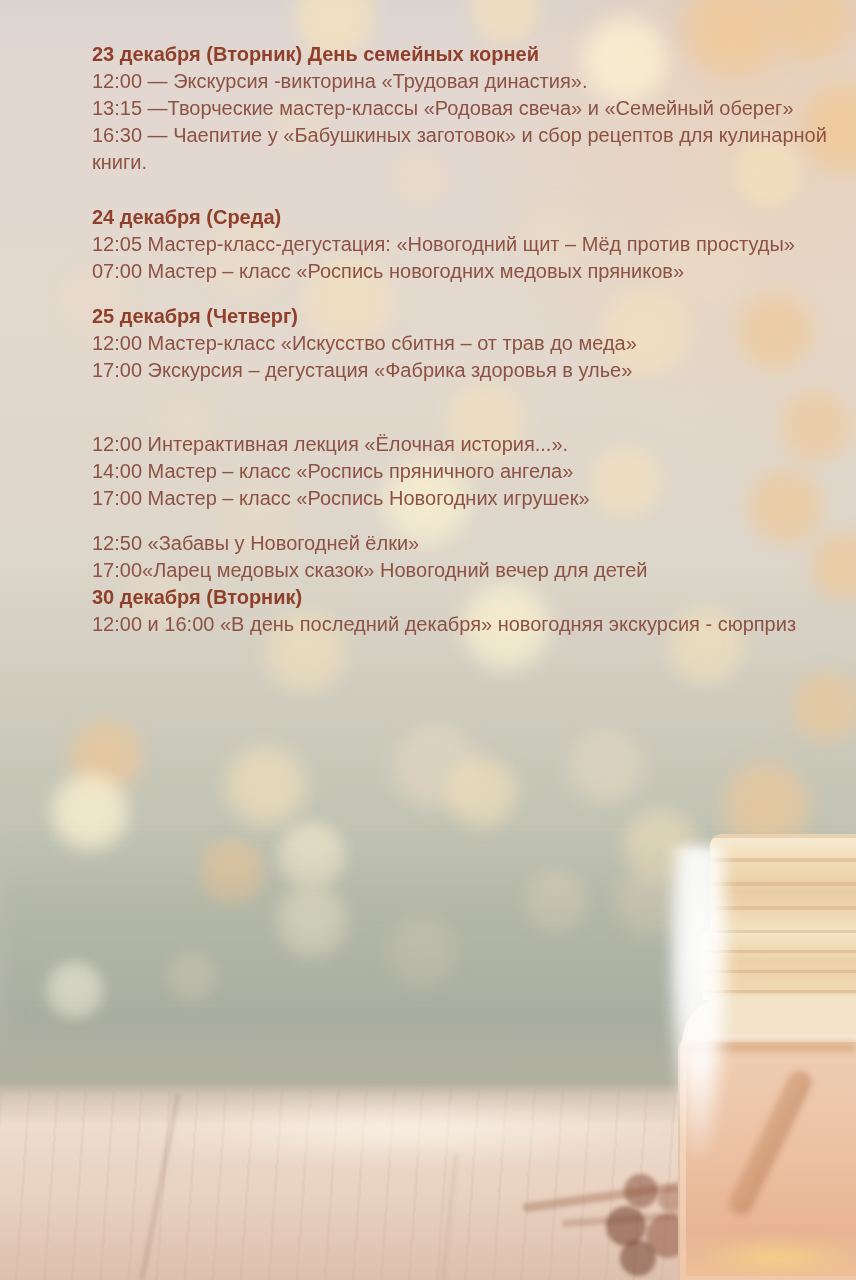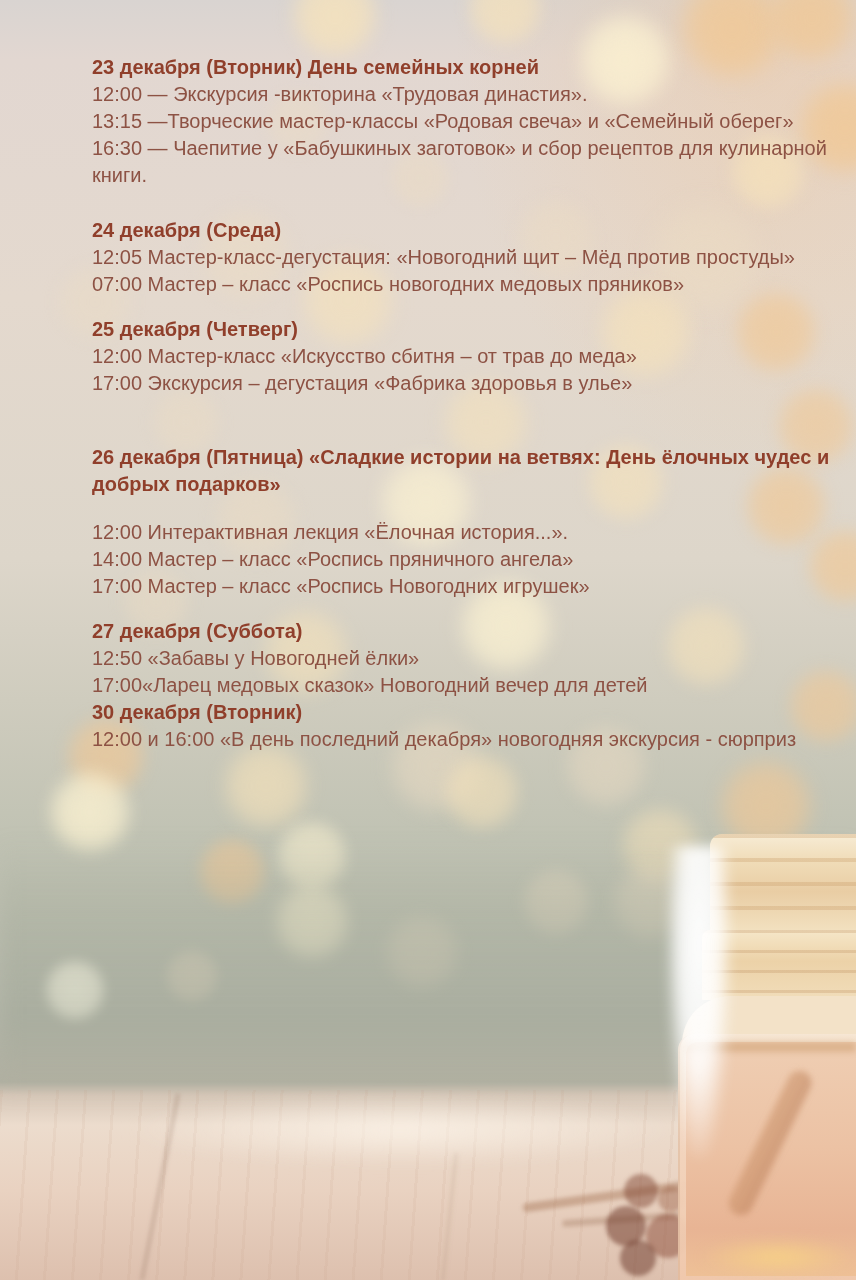--- a/index.html
+++ b/index.html
@@ -108,21 +108,21 @@
   .berries i{position:absolute;display:block;border-radius:50%;filter:blur(2px);}
   .berries .b1{left:18px;top:8px;width:34px;height:34px;background:rgba(126,66,48,.48);}
   .berries .b2{left:0px;top:40px;width:40px;height:40px;background:rgba(110,55,40,.52);}
   .berries .b3{left:40px;top:48px;width:44px;height:44px;background:rgba(133,70,50,.48);}
   .berries .b4{left:14px;top:74px;width:36px;height:36px;background:rgba(104,52,38,.5);}
   .berries .b5{left:52px;top:20px;width:26px;height:26px;background:rgba(150,90,64,.42);}
 
   
   .content{
     position:absolute;inset:0;
-    padding:54px 20px 0 92px;
+    padding:41px 20px 0 92px;
     font-size:20px;line-height:27px;color:var(--body-color);
   }
   .day-title{margin:0;font-size:20px;line-height:27px;font-weight:700;color:var(--heading-color);}
   .event{margin:0;}
   .day{margin:0;}
   .day:nth-child(2){margin-top:28px;}
   .day:nth-child(3){margin-top:18px;}
   .day:nth-child(4){margin-top:47px;}
   .day:nth-child(4) .events{margin-top:21px;}
   .day:nth-child(5){margin-top:18px;}
@@ -225,29 +225,27 @@
         </div>
       </section>
       <section class="day">
         <h2 class="day-title">25 декабря (Четверг)</h2>
         <div class="events">
           <p class="event">12:00 Мастер-класс «Искусство сбитня – от трав до меда»</p>
           <p class="event">17:00 Экскурсия – дегустация «Фабрика здоровья в улье»</p>
         </div>
       </section>
       <section class="day">
-        <h2 class="day-title">26 декабря (Пятница) «Сладкие истории на ветвях: День ёлочных чудес и добрых подарков»</h2>
         <div class="events">
           <p class="event">12:00 Интерактивная лекция «Ёлочная история...».</p>
           <p class="event">14:00 Мастер – класс «Роспись пряничного ангела»</p>
           <p class="event">17:00 Мастер – класс «Роспись Новогодних игрушек»</p>
         </div>
       </section>
       <section class="day">
-        <h2 class="day-title">27 декабря (Суббота)</h2>
         <div class="events">
           <p class="event">12:50 «Забавы у Новогодней ёлки»</p>
           <p class="event">17:00«Ларец медовых сказок» Новогодний вечер для детей</p>
         </div>
       </section>
       <section class="day">
         <h2 class="day-title">30 декабря (Вторник)</h2>
         <div class="events">
           <p class="event">12:00 и 16:00 «В день последний декабря» новогодняя экскурсия - сюрприз</p>
         </div>

